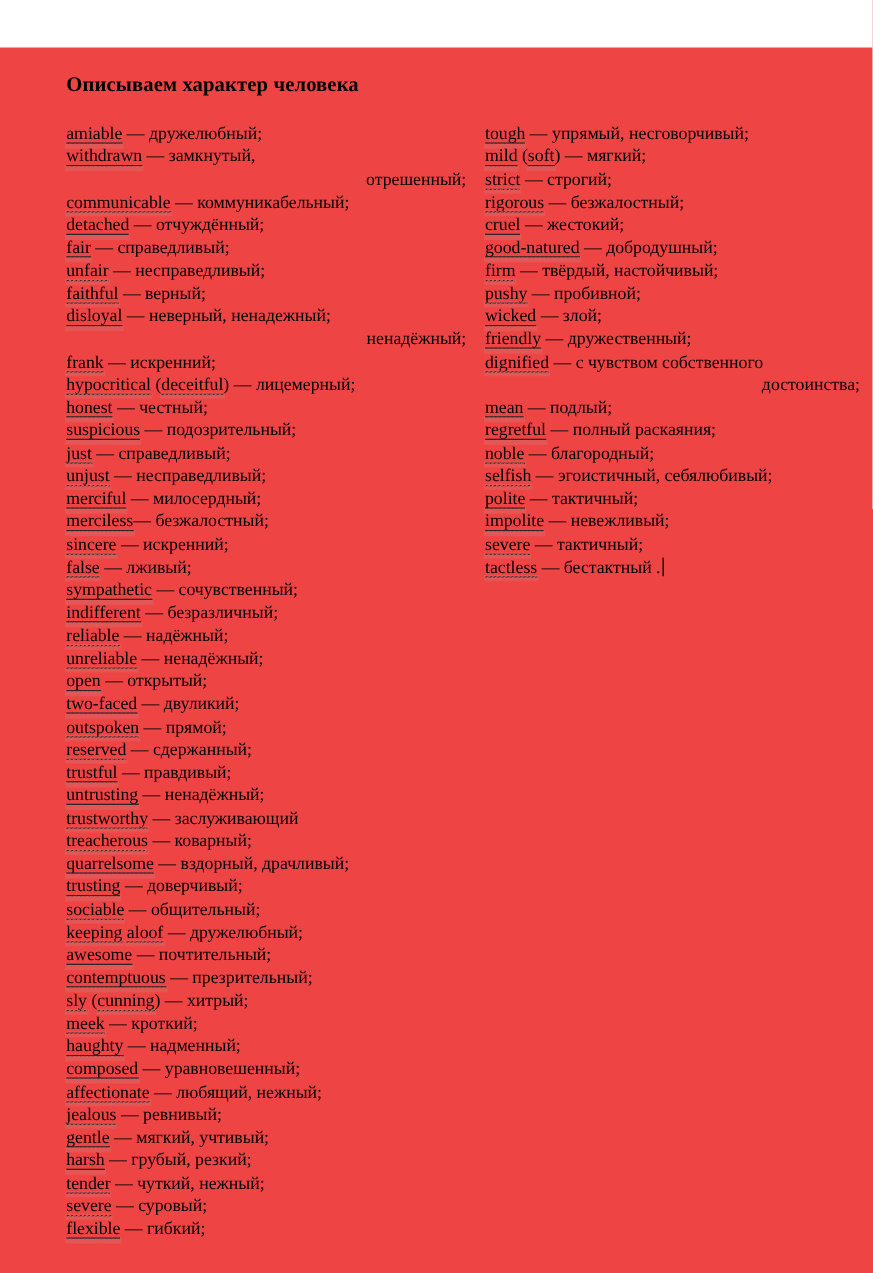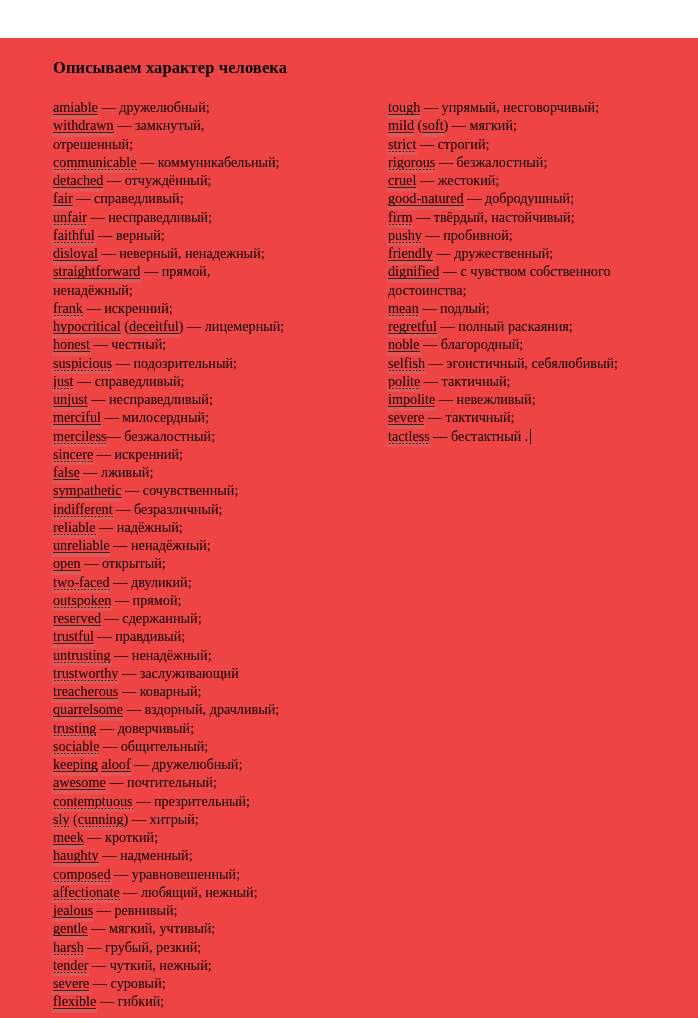--- a/index.html
+++ b/index.html
@@ -56,20 +56,21 @@
 
   .entry {
     font-size: 14.2px;
     line-height: 18.25px;
     white-space: nowrap;
     color: #000;
   }
   
   .entry.cont {
     padding-left: 0;
+    text-align: right;
   }
 
   
   .en {
     position: relative;
     display: inline-block;
     border-bottom: 1px solid #111;
     line-height: 1;
     padding-bottom: 0px;
   }
@@ -122,21 +123,20 @@
     <div class="col col-left" id="col-left">
         <div class="entry"><span class="en">amiable</span><span> — </span><span>дружелюбный;</span></div>
         <div class="entry"><span class="en">withdrawn</span><span> — </span><span>замкнутый,</span></div>
         <div class="entry cont"><span>отрешенный;</span></div>
         <div class="entry"><span class="en">communicable</span><span> — </span><span>коммуникабельный;</span></div>
         <div class="entry"><span class="en">detached</span><span> — </span><span>отчуждённый;</span></div>
         <div class="entry"><span class="en">fair</span><span> — </span><span>справедливый;</span></div>
         <div class="entry"><span class="en">unfair</span><span> — </span><span>несправедливый;</span></div>
         <div class="entry"><span class="en">faithful</span><span> — </span><span>верный;</span></div>
         <div class="entry"><span class="en">disloyal</span><span> — </span><span>неверный, ненадежный;</span></div>
-        <div class="entry"><span class="en">straightforward</span><span> — </span><span>прямой,</span></div>
         <div class="entry cont"><span>ненадёжный;</span></div>
         <div class="entry"><span class="en">frank</span><span> — </span><span>искренний;</span></div>
         <div class="entry"><span class="en">hypocritical</span><span> (</span><span class="en">deceitful</span><span>)</span><span> — </span><span>лицемерный;</span></div>
         <div class="entry"><span class="en">honest</span><span> — </span><span>честный;</span></div>
         <div class="entry"><span class="en">suspicious</span><span> — </span><span>подозрительный;</span></div>
         <div class="entry"><span class="en">just</span><span> — </span><span>справедливый;</span></div>
         <div class="entry"><span class="en">unjust</span><span> — </span><span>несправедливый;</span></div>
         <div class="entry"><span class="en">merciful</span><span> — </span><span>милосердный;</span></div>
         <div class="entry"><span class="en">merciless</span><span>— </span><span>безжалостный;</span></div>
         <div class="entry"><span class="en">sincere</span><span> — </span><span>искренний;</span></div>
@@ -173,20 +173,21 @@
       </div>
     <div class="col col-right" id="col-right">
         <div class="entry"><span class="en">tough</span><span> — </span><span>упрямый, несговорчивый;</span></div>
         <div class="entry"><span class="en">mild</span><span> (</span><span class="en">soft</span><span>)</span><span> — </span><span>мягкий;</span></div>
         <div class="entry"><span class="en">strict</span><span> — </span><span>строгий;</span></div>
         <div class="entry"><span class="en">rigorous</span><span> — </span><span>безжалостный;</span></div>
         <div class="entry"><span class="en">cruel</span><span> — </span><span>жестокий;</span></div>
         <div class="entry"><span class="en">good-natured</span><span> — </span><span>добродушный;</span></div>
         <div class="entry"><span class="en">firm</span><span> — </span><span>твёрдый, настойчивый;</span></div>
         <div class="entry"><span class="en">pushy</span><span> — </span><span>пробивной;</span></div>
+        <div class="entry"><span class="en">wicked</span><span> — </span><span>злой;</span></div>
         <div class="entry"><span class="en">friendly</span><span> — </span><span>дружественный;</span></div>
         <div class="entry"><span class="en">dignified</span><span> — </span><span>с чувством собственного</span></div>
         <div class="entry cont"><span>достоинства;</span></div>
         <div class="entry"><span class="en">mean</span><span> — </span><span>подлый;</span></div>
         <div class="entry"><span class="en">regretful</span><span> — </span><span>полный раскаяния;</span></div>
         <div class="entry"><span class="en">noble</span><span> — </span><span>благородный;</span></div>
         <div class="entry"><span class="en">selfish</span><span> — </span><span>эгоистичный, себялюбивый;</span></div>
         <div class="entry"><span class="en">polite</span><span> — </span><span>тактичный;</span></div>
         <div class="entry"><span class="en">impolite</span><span> — </span><span>невежливый;</span></div>
         <div class="entry"><span class="en">severe</span><span> — </span><span>тактичный;</span></div>

